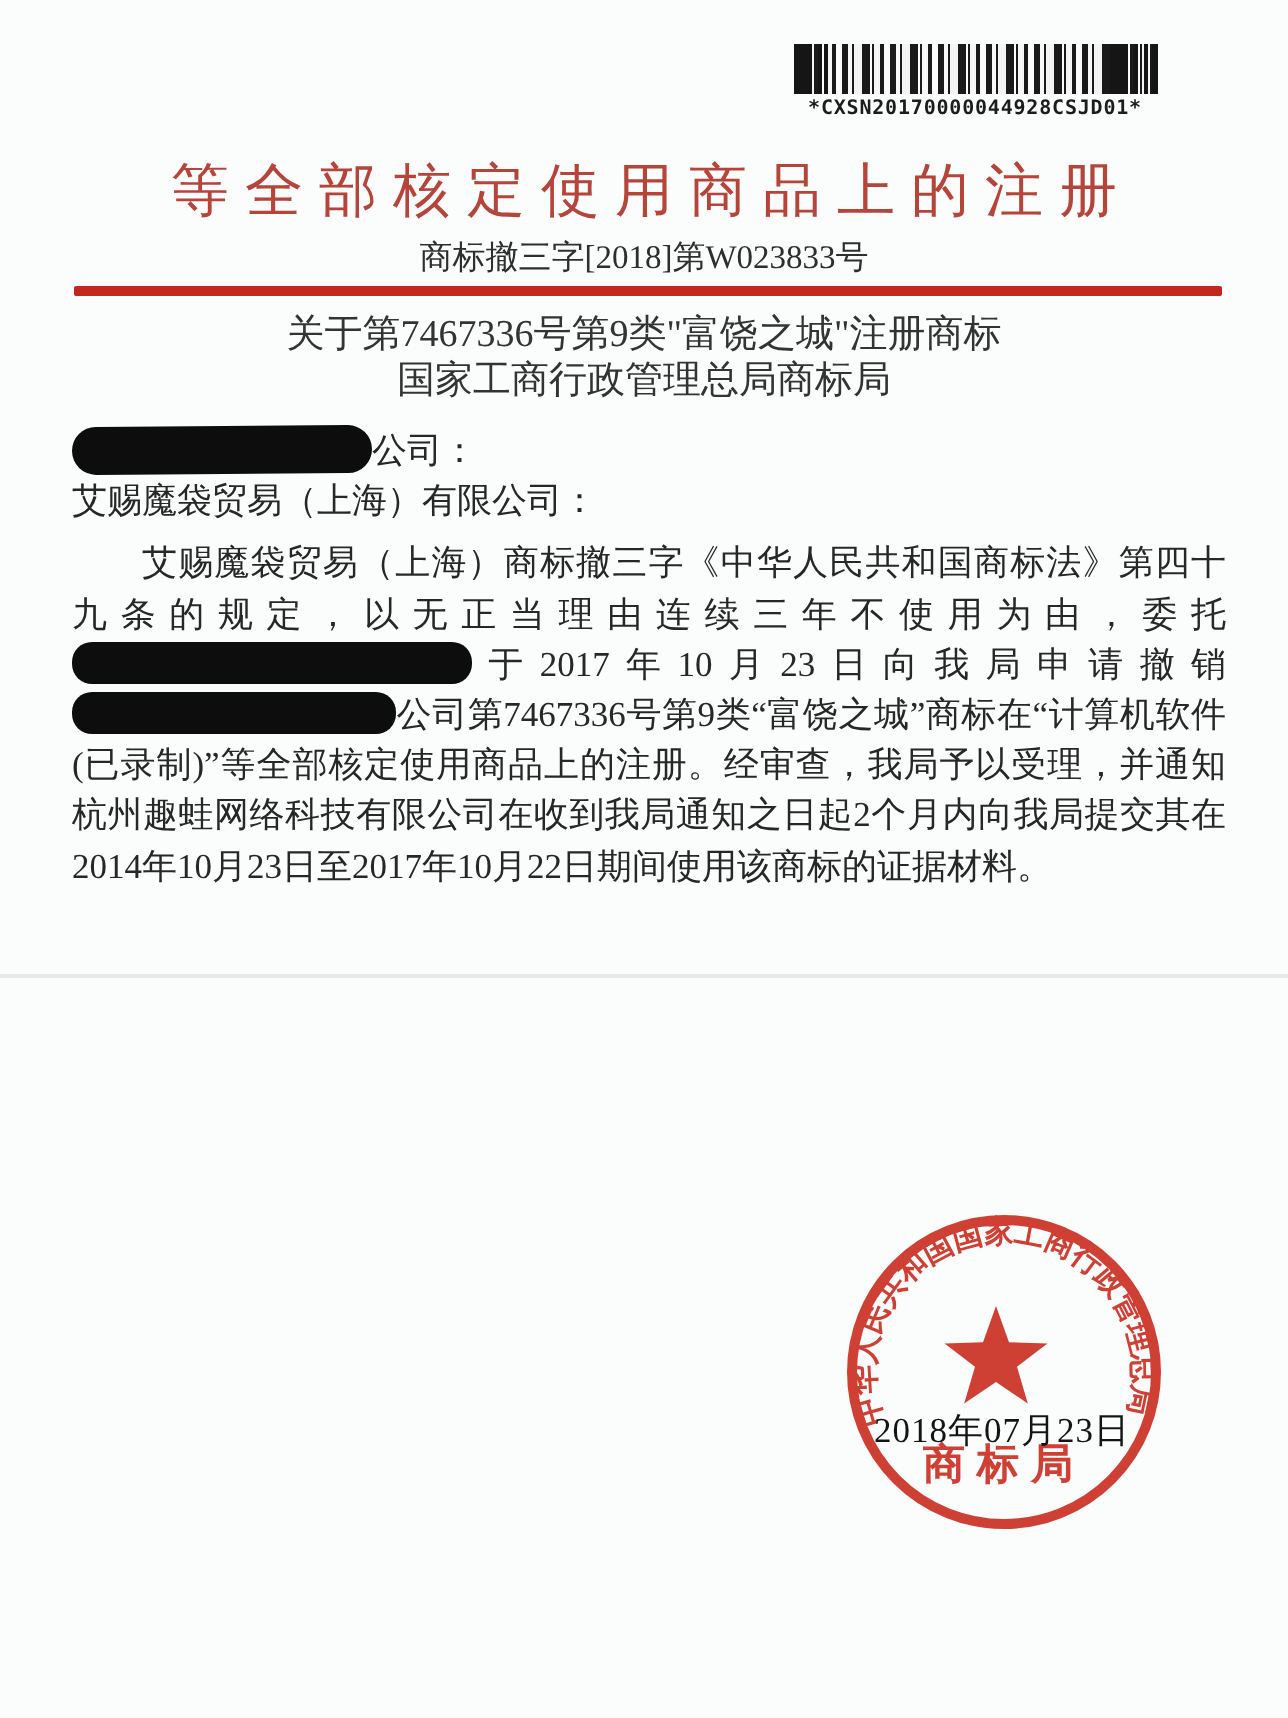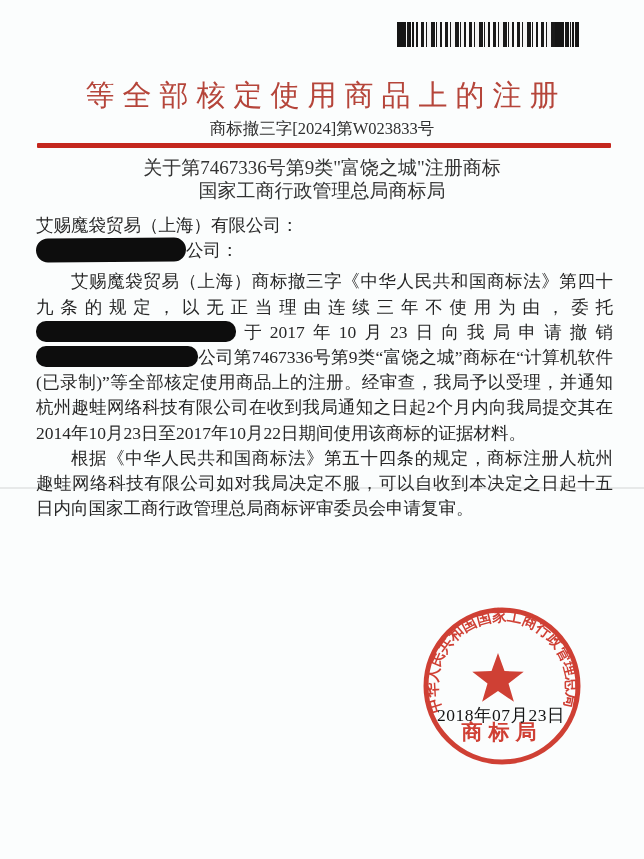--- a/index.html
+++ b/index.html
@@ -80,47 +80,45 @@
     white-space: nowrap;
   }
 </style>
 </head>
 <body>
 
 <div class="page">
 
   <div class="barcode-wrap">
     <div class="barcode"></div>
+    <div class="barcode-text">*CXSN20170000044928CSJD01*</div>
   </div>
 
   <div class="agency-title">等全部核定使用商品上的注册</div>
 
-  <div class="doc-number">商标撤三字[2024]第W023833号</div>
+  <div class="doc-number">商标撤三字[2018]第W023833号</div>
 
   <div class="red-divider"></div>
 
   <div class="decision-title">
     <div>关于第7467336号第9类"富饶之城"注册商标</div>
     <div>国家工商行政管理总局商标局</div>
   </div>
 
   <div class="body-block">
-    <div class="addr-line">艾赐魔袋贸易（上海）有限公司：</div>
     <div class="addr-line">
       <span class="redact r-addr"></span><span>公司：</span>
     </div>
+    <div class="addr-line">艾赐魔袋贸易（上海）有限公司：</div>
 
     <p class="para para-first">
       <span>艾赐魔袋贸易（上海）商标撤三字《中华人民共和国商标法》第四十九条的规定，以无正当理由连续三年不使用为由，委托</span><span class="redact r-p1a"></span><span>于2017年10月23日向我局申请撤销</span><span class="redact r-p1b"></span><span>公司第7467336号第9类“富饶之城”商标在“计算机软件(已录制)”等全部核定使用商品上的注册。经审查，我局予以受理，并通知杭州趣蛙网络科技有限公司在收到我局通知之日起2个月内向我局提交其在2014年10月23日至2017年10月22日期间使用该商标的证据材料。</span>
     </p>
 
 
-    <p class="para">
-      <span>根据《中华人民共和国商标法》第五十四条的规定，商标注册人杭州趣蛙网络科技有限公司如对我局决定不服，可以自收到本决定之日起十五日内向国家工商行政管理总局商标评审委员会申请复审。</span>
-    </p>
   </div>
 
   <div class="scan-line"></div>
 
   <div class="seal">
     <svg viewBox="0 0 170 170" xmlns="http://www.w3.org/2000/svg">
       <circle cx="85" cy="85" r="76" fill="none" stroke="#cc3024" stroke-width="5"></circle>
       <defs>
         <path id="rimPath" d="M 25,110 A 65,65 0 1 1 145,110" fill="none"></path>
       </defs>

